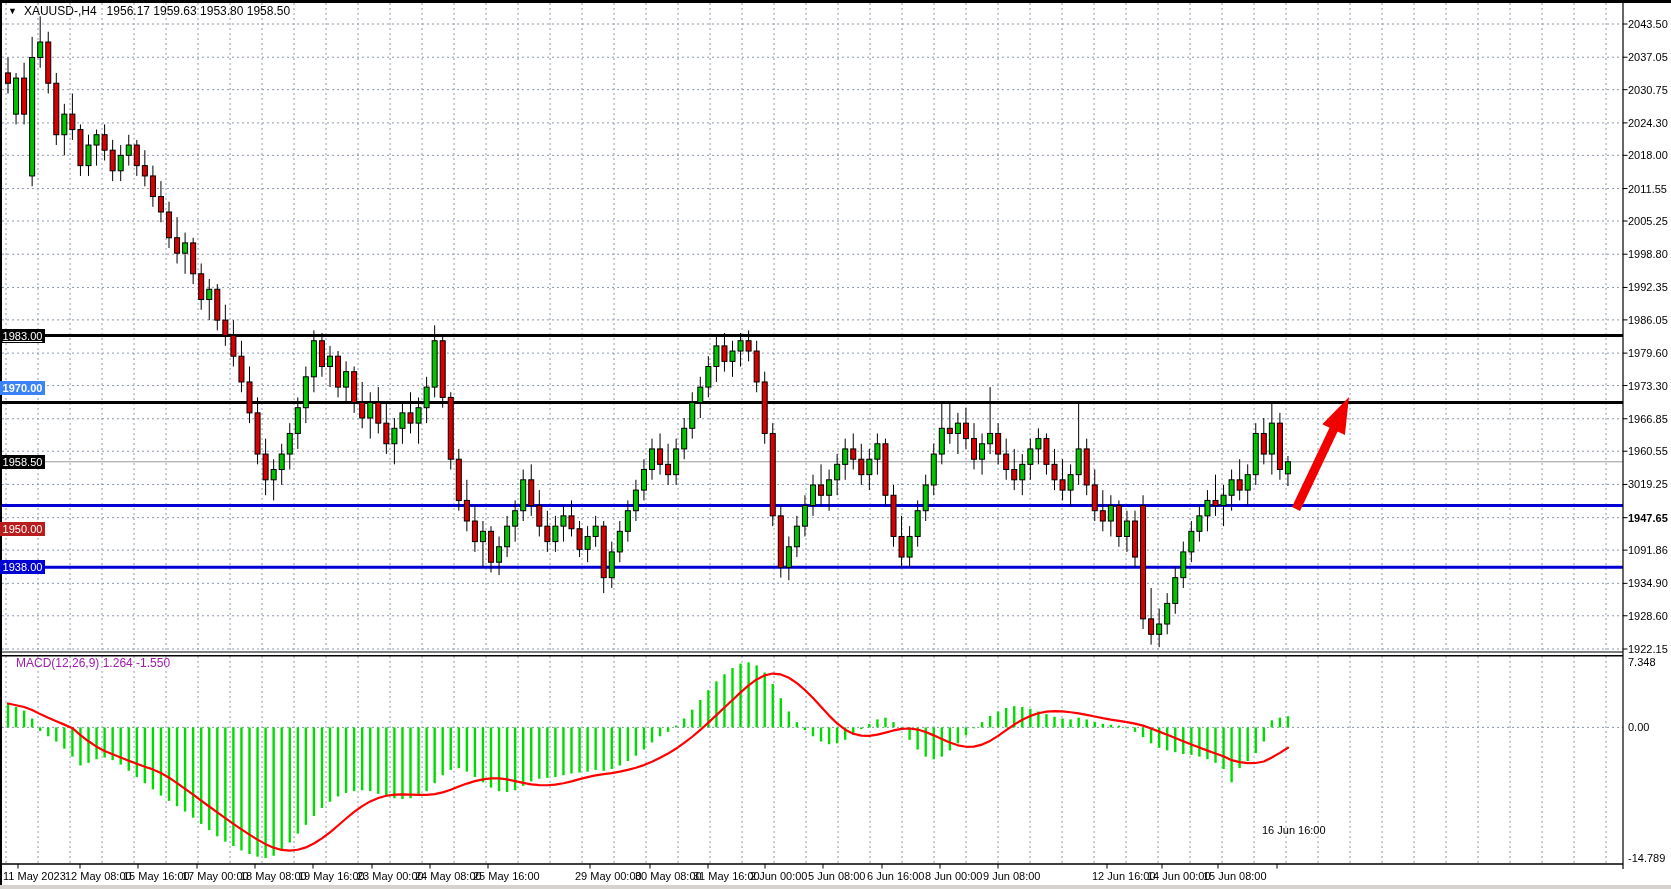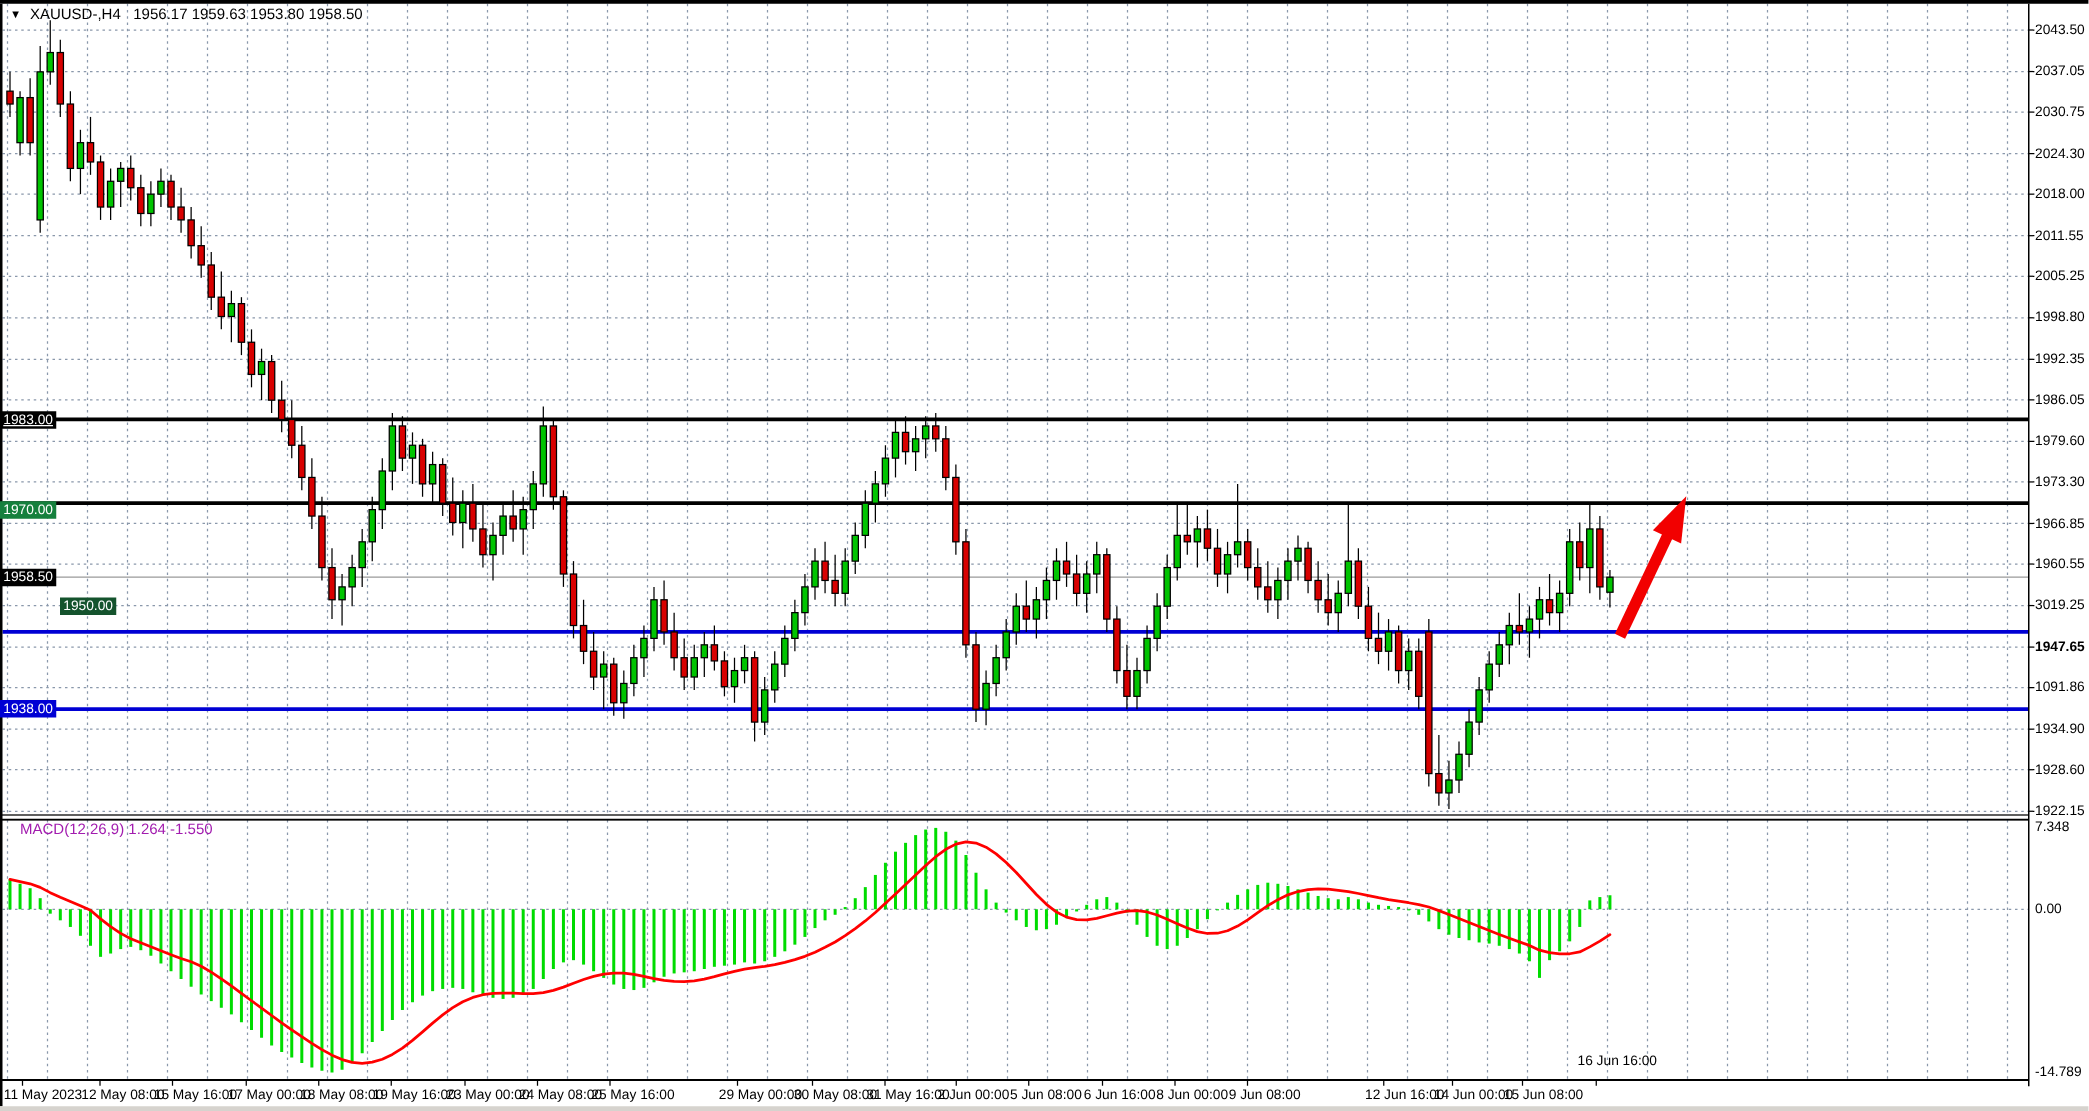--- a/index.html
+++ b/index.html
@@ -720,23 +720,23 @@
       <div class="lbl" style="left: 635px; top: 869px;">30 May 08:00</div>
       <div class="lbl" style="left: 693px; top: 869px;">31 May 16:00</div>
       <div class="lbl" style="left: 750px; top: 869px;">2 Jun 00:00</div>
       <div class="lbl" style="left: 808px; top: 869px;">5 Jun 08:00</div>
       <div class="lbl" style="left: 867px; top: 869px;">6 Jun 16:00</div>
       <div class="lbl" style="left: 925px; top: 869px;">8 Jun 00:00</div>
       <div class="lbl" style="left: 983px; top: 869px;">9 Jun 08:00</div>
       <div class="lbl" style="left: 1092px; top: 869px;">12 Jun 16:00</div>
       <div class="lbl" style="left: 1147px; top: 869px;">14 Jun 00:00</div>
       <div class="lbl" style="left: 1203px; top: 869px;">15 Jun 08:00</div>
-      <div class="lbl" style="left: 1262px; top: 842px; text-align: right;">16 Jun 16:00</div>
+      <div class="lbl" style="left: 1262px; top: 823px; text-align: right;">16 Jun 16:00</div>
       <div class="lbl" style="left: 1628px; top: 655.333px;">7.348</div>
       <div class="lbl" style="left: 1628px; top: 720.4px;">0.00</div>
       <div class="lbl" style="left: 1628px; top: 851.357px;">-14.789</div>
       <div class="badge" style="left: 0px; top: 328.599px; background: rgb(0, 0, 0); text-decoration: underline;">1983.00</div>
-      <div class="badge" style="left: 0px; top: 401px; background: #15803d;">1970.00</div>
-      <div class="badge" style="left: 0px; top: 478px; background: #14532d; margin-left: 48px;">1950.00</div>
+      <div class="badge" style="left: 0px; top: 381px; background: #3b82f6; font-weight: bold;">1970.00</div>
+      <div class="badge" style="left: 0px; top: 522px; background: #b91c1c;">1950.00</div>
       <div class="badge" style="left: 0px; top: 560.366px; background: rgb(0, 0, 212);">1938.00</div>
       <div class="badge" style="left: 0px; top: 454.783px; background: rgb(0, 0, 0);">1958.50</div>
     </div>
 </div>
 
 </body></html>

